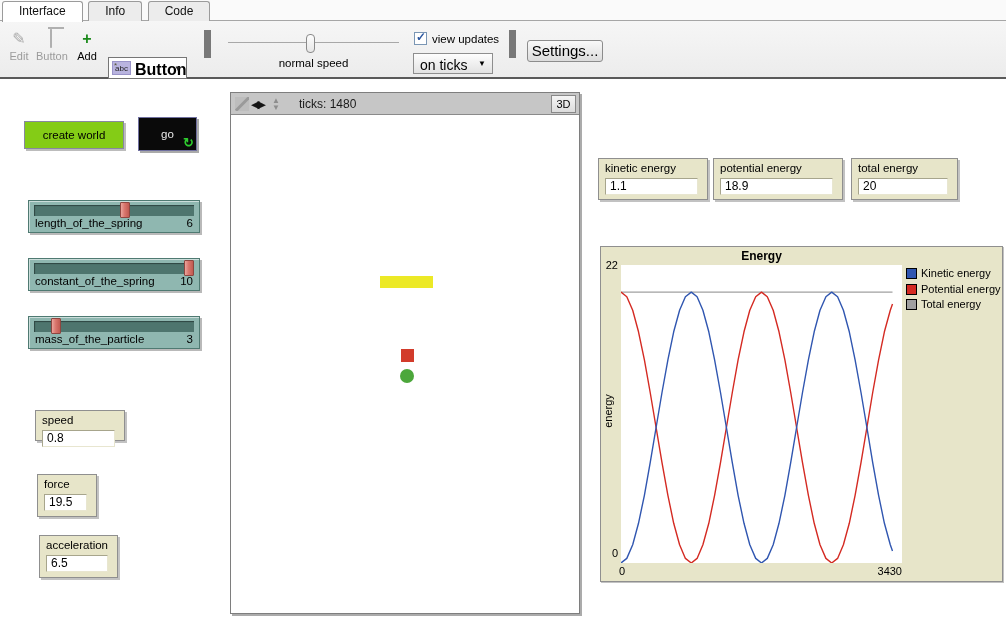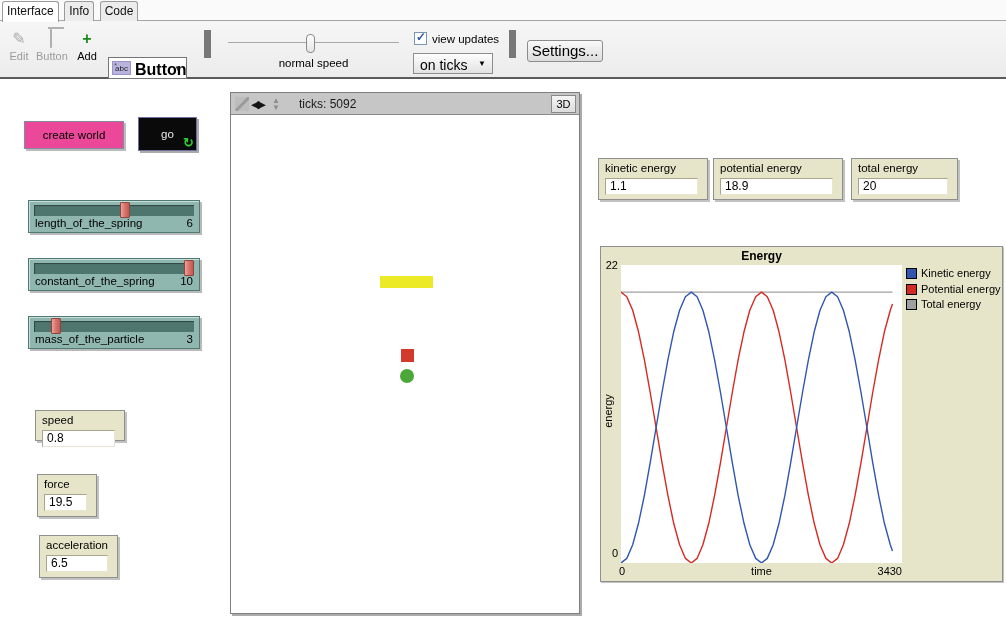--- a/index.html
+++ b/index.html
@@ -1,21 +1,21 @@
 <!DOCTYPE html>
 <html><head>
 <meta charset="utf-8">
 <style>
   * { margin:0; padding:0; box-sizing:border-box; }
   html,body { width:1006px; height:623px; }
   body { font-family:"Liberation Sans", sans-serif; background:#fff; position:relative; overflow:hidden; }
 
   
   .tabstrip { position:absolute; left:0; top:0; width:1006px; height:21px; background:#fafafa; border-bottom:1px solid #a6a6a6; padding-left:2px; }
-  .tab { display:inline-block; position:relative; top:1px; height:20px; line-height:18px; padding:0 4px; font-size:12px; color:#111;
+  .tab { display:inline-block; position:relative; top:1px; height:20px; line-height:18px; padding:0 16px; font-size:12px; color:#111;
          background:#ececec; border:1px solid #9b9b9b; border-bottom:none; border-radius:3px 3px 0 0; margin-right:1px; cursor:default; }
   .tab.active { background:#fff; height:21px; z-index:2; font-size:12px; }
 
   
   .toolbar { position:absolute; left:0; top:21px; width:1006px; height:58px; background:linear-gradient(#f6f6f6,#ececec); border-bottom:2px solid #5a5a5a; }
   .toolbtn { position:absolute; width:30px; text-align:center; }
   .toolbtn .glyph { display:block; height:20px; font-size:16px; line-height:20px; }
   .toolbtn .lbl { display:block; font-size:11px; margin-top:1px; }
   .toolbtn.disabled .lbl { color:#9b9b9b; }
   .pencil { color:#a9a9a9; }
@@ -34,21 +34,21 @@
   .checkrow { position:absolute; left:414px; top:11px; height:14px; }
   .checkbox { position:relative; float:left; width:13px; height:13px; background:#fff; border:1px solid #7a96b4; }
   .checkbox .ck { position:absolute; left:1px; top:-3px; font-size:12px; font-weight:bold; color:#2b57a0; }
   .checkrow .lbl { float:left; margin-left:5px; font-size:11.5px; line-height:14px; }
   .combo { position:absolute; left:413px; top:32px; width:80px; height:21px; background:linear-gradient(#fdfdfd,#e2e2e2); border:1px solid #8e8e8e; }
   .combo .txt { position:absolute; left:6px; top:3px; font-size:14px; }
   .combo .arr { position:absolute; right:6px; top:5px; font-size:8px; }
   .pushbtn { position:absolute; left:527px; top:19px; width:76px; height:22px; background:linear-gradient(#f9f9f9,#dcdcdc); border:1px solid #8c8c8c; border-radius:3px; font-size:15px; text-align:center; line-height:20px; }
 
   
-  .nl-button { position:absolute; background:#ec4899; border:1px solid #8888a0; box-shadow:2px 2px 0 #bcbcbc; font-size:11.5px; text-align:center; }
+  .nl-button { position:absolute; background:#84cc16; border:1px solid #8888a0; box-shadow:2px 2px 0 #bcbcbc; font-size:11.5px; text-align:center; }
   .btn-create { left:24px; top:121px; width:100px; height:28px; line-height:26px; }
   .btn-go { left:138px; top:117px; width:59px; height:34px; line-height:32px; background:#0a0a0a; color:#e8e8e8; border:1px solid #7070a0; box-shadow:2px 2px 0 #aaa; }
   .btn-go .loop { position:absolute; right:2px; bottom:1px; color:#2ecc2e; font-size:13px; font-weight:bold; line-height:13px; }
 
   .nl-slider { position:absolute; left:28px; width:172px; height:33px; background:#8fb7b0; border:1px solid #4f7a72; box-shadow:inset 1px 1px 0 rgba(255,255,255,.55), 2px 2px 0 #b9b9b9; }
   .sl-groove { position:absolute; left:5px; right:5px; top:4px; height:11px; background:#4e756e; box-shadow:inset 1px 1px 1px rgba(0,0,0,.4); }
   .sl-handle { position:absolute; top:-3px; width:10px; height:16px; background:linear-gradient(90deg,#eaa49c,#d9766d 45%,#c05a51); border:1px solid #8e4640; border-radius:1px; }
   .sl-label { position:absolute; left:6px; bottom:3px; font-size:11.5px; }
   .sl-value { position:absolute; right:6px; bottom:3px; font-size:11.5px; }
   .sl-len { top:200px; } .sl-const { top:258px;padding-left:36px; } .sl-mass { top:316px; }
@@ -195,21 +195,21 @@
 <div class="monitor mon-tot">
   <span class="mlabel">total energy</span>
   <div class="mvalue">20</div>
 </div>
 
 <div class="worldview">
   <div class="view-header">
     <span class="vh-icon diag"></span>
     <span class="vh-icon harr">◀▶</span>
     <span class="vh-icon varr"><span>▲</span><br><span>▼</span></span>
-    <span class="ticks-text">ticks: 5092</span>
+    <span class="ticks-text">ticks: 1480</span>
     <span class="btn3d">3D</span>
   </div>
   <div class="view-canvas">
       <div class="wshape" style="left: 149px; top: 160px; width: 53px; height: 12px; background: rgb(236, 233, 38);"></div>
       <div class="wshape" style="left: 170px; top: 233px; width: 13px; height: 13px; background: rgb(210, 59, 43);"></div>
       <div class="wshape" style="left: 169px; top: 253px; width: 14px; height: 14px; background: rgb(76, 167, 59); border-radius: 50%;"></div>
     </div>
 </div>
 
 <div class="plot">
@@ -218,21 +218,20 @@
     <svg width="281" height="298" viewBox="0 0 281 298" style="position:absolute;left:0;top:0;">
         <polyline points="0.0,27.1 271.5,27.1" fill="none" stroke="#a0a0a0" stroke-width="1.4" stroke-linejoin="round"></polyline>
         <polyline points="0.0,27.1 5.8,31.7 11.7,45.2 17.5,66.8 23.4,94.8 29.2,127.5 35.1,162.5 41.0,197.6 46.9,230.3 52.7,258.3 58.6,279.8 64.4,293.4 70.3,298.0 76.1,293.4 81.9,279.8 87.8,258.3 93.6,230.3 99.5,197.6 105.4,162.5 111.3,127.5 117.1,94.8 123.0,66.8 128.8,45.2 134.7,31.7 140.5,27.1 146.3,31.7 152.2,45.2 158.0,66.8 163.9,94.8 169.7,127.5 175.6,162.5 181.5,197.6 187.4,230.3 193.2,258.3 199.0,279.8 204.9,293.4 210.7,298.0 216.6,293.4 222.4,279.8 228.3,258.3 234.1,230.3 240.0,197.6 245.9,162.5 251.7,127.5 257.6,94.8 263.4,66.8 269.3,45.2 271.5,39.1" fill="none" stroke="#d42a22" stroke-width="1.4" stroke-linejoin="round"></polyline>
         <polyline points="0.0,298.0 5.8,293.4 11.7,279.8 17.5,258.3 23.4,230.3 29.2,197.6 35.1,162.5 41.0,127.5 46.9,94.8 52.7,66.8 58.6,45.2 64.4,31.7 70.3,27.1 76.1,31.7 81.9,45.2 87.8,66.8 93.6,94.8 99.5,127.5 105.4,162.5 111.3,197.6 117.1,230.3 123.0,258.3 128.8,279.8 134.7,293.4 140.5,298.0 146.3,293.4 152.2,279.8 158.0,258.3 163.9,230.3 169.7,197.6 175.6,162.5 181.5,127.5 187.4,94.8 193.2,66.8 199.0,45.2 204.9,31.7 210.7,27.1 216.6,31.7 222.4,45.2 228.3,66.8 234.1,94.8 240.0,127.5 245.9,162.5 251.7,197.6 257.6,230.3 263.4,258.3 269.3,279.8 271.5,285.9" fill="none" stroke="#3056b0" stroke-width="1.4" stroke-linejoin="round"></polyline>
       </svg>
   </div>
   <div class="ytick-max">22</div>
   <div class="ytick-min">0</div>
   <div class="ylab">energy</div>
   <div class="xtick-min">0</div>
-  <div class="xlab">time</div>
   <div class="xtick-max">3430</div>
   <div class="legend">
     <div class="legend-row">
       <span class="legend-swatch" style="background: rgb(48, 86, 176);"></span><span class="legend-lbl">Kinetic energy</span>
     </div>
     <div class="legend-row">
       <span class="legend-swatch" style="background: rgb(212, 42, 34);"></span><span class="legend-lbl">Potential energy</span>
     </div>
     <div class="legend-row">
       <span class="legend-swatch" style="background: rgb(160, 160, 160);"></span><span class="legend-lbl">Total energy</span>

